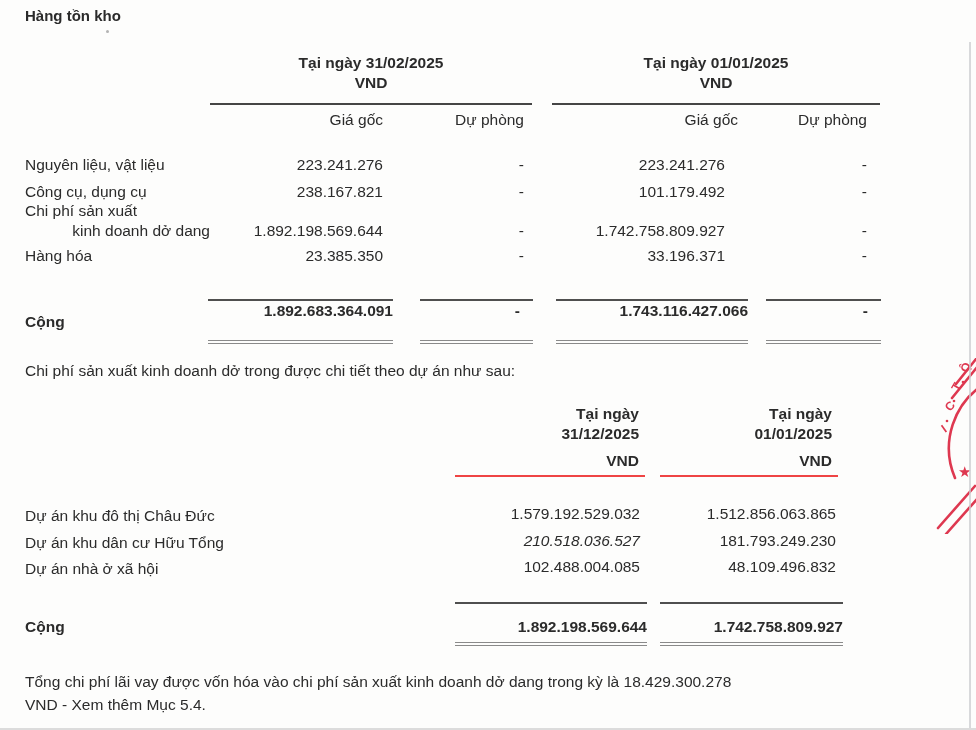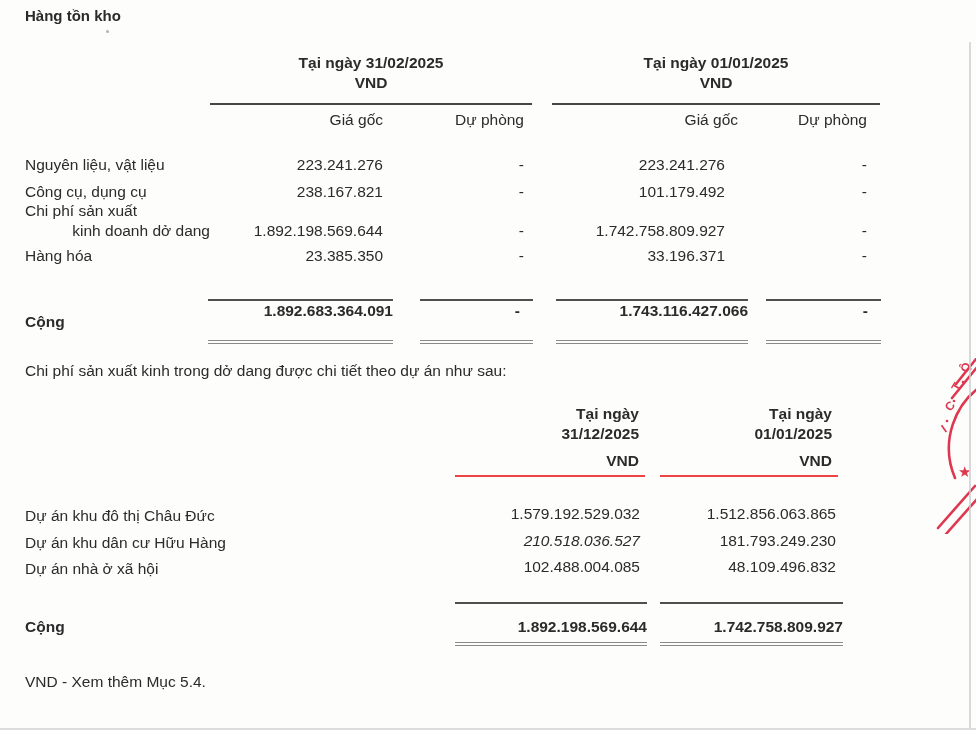--- a/index.html
+++ b/index.html
@@ -102,57 +102,58 @@
       <span class="pad-dash">-</span>
     </div>
     <div class="abs tcell" style="left:556px;top:299px;width:192px;">
       <span>1.743.116.427.066</span>
     </div>
     <div class="abs tcell" style="left:766px;top:299px;width:115px;">
       <span class="pad-dash">-</span>
     </div>
   </section>
 
-  <p class="abs lbl" style="left:25px;top:361px;margin:0;">Chi phí sản xuất kinh trong dở dang được chi tiết theo dự án như sau:</p>
+  <p class="abs lbl" style="left:25px;top:361px;margin:0;">Chi phí sản xuất kinh doanh dở trong được chi tiết theo dự án như sau:</p>
 
   <section>
 
     <div class="abs t2head" style="left:455px;top:404px;width:190px;">
       <div>Tại ngày</div>
       <div>31/12/2025</div>
       <div class="vnd">VND</div>
     </div>
     <div class="abs t2head" style="left:660px;top:404px;width:178px;">
       <div>Tại ngày</div>
       <div>01/01/2025</div>
       <div class="vnd">VND</div>
     </div>
 
     <div class="abs lbl" style="left:25px;top:506px;width:280px;">Dự án khu đô thị Châu Đức</div>
     <div class="abs num" style="left:460px;top:504px;width:180px;">1.579.192.529.032</div>
     <div class="abs num" style="left:658px;top:504px;width:178px;">1.512.856.063.865</div>
 
-    <div class="abs lbl" style="left:25px;top:533px;width:280px;">Dự án khu dân cư Hữu Hàng</div>
+    <div class="abs lbl" style="left:25px;top:533px;width:280px;">Dự án khu dân cư Hữu Tổng</div>
     <div class="abs num" style="left:460px;top:531px;width:180px;font-style:italic;">210.518.036.527</div>
     <div class="abs num" style="left:658px;top:531px;width:178px;">181.793.249.230</div>
 
     <div class="abs lbl" style="left:25px;top:559px;width:280px;">Dự án nhà ở xã hội</div>
     <div class="abs num" style="left:460px;top:557px;width:180px;">102.488.004.085</div>
     <div class="abs num" style="left:658px;top:557px;width:178px;">48.109.496.832</div>
 
     <div class="abs b lbl" style="left:25px;top:617px;">Cộng</div>
     <div class="abs t2cell" style="left:455px;top:602px;width:192px;">
       <span>1.892.198.569.644</span>
     </div>
     <div class="abs t2cell" style="left:660px;top:602px;width:183px;">
       <span>1.742.758.809.927</span>
     </div>
   </section>
 
   <div class="abs footnote" style="left:25px;top:671px;">
+    <div>Tổng chi phí lãi vay được vốn hóa vào chi phí sản xuất kinh doanh dở dang trong kỳ là 18.429.300.278</div>
     <div>VND - Xem thêm Mục 5.4.</div>
   </div>
 
   <svg class="abs" style="left:918px;top:358px;" width="58" height="176" viewBox="0 0 58 176">
     <g stroke="#de3850" stroke-width="2.6" stroke-linecap="round" fill="none">
       <path d="M60 8 L34 40"></path>
       <path d="M58 1 L38 26"></path>
       <path d="M68 25 A 76 76 0 0 0 37 120"></path>
       <path d="M57 128 L20 170"></path>
       <path d="M60 140 L28 176"></path>

